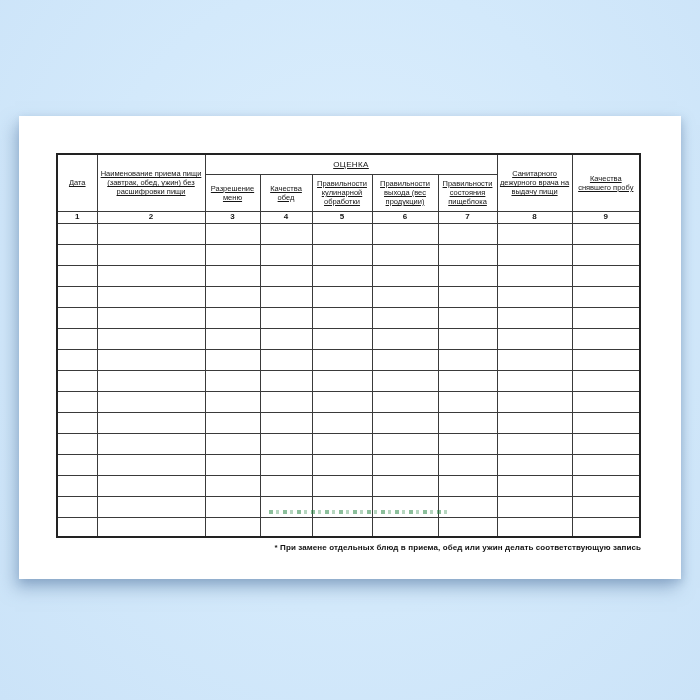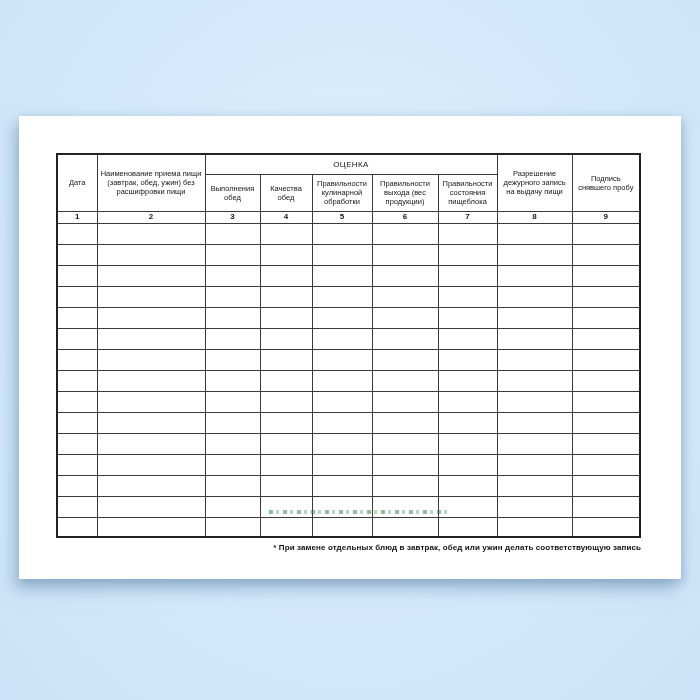--- a/index.html
+++ b/index.html
@@ -38,21 +38,21 @@
     text-align: center;
     vertical-align: middle;
     overflow: hidden;
   }
   tr.band-row  { height: 20px; }
   tr.sub-row   { height: 37px; }
   tr.num-row   { height: 12px; }
   tbody tr     { height: 21px; }
   tbody tr:last-child { height: 20px; }
 
-  .band-row th, .sub-row th { font-size: 7.5px; line-height: 9px; }
+  .band-row th, .sub-row th { font-size: 7.5px; line-height: 9px; text-decoration: underline; }
   th.band { font-size: 8px; letter-spacing: 0.4px; }
   .num-row td { font-size: 8px; line-height: 8px; font-weight: 700; padding: 0; }
 
   .watermark {
     position: absolute;
     left: 250px; top: 394px;
     width: 178px; height: 4px;
     background: repeating-linear-gradient(90deg,
       rgba(46,139,74,0.55) 0px, rgba(46,139,74,0.55) 4px,
       rgba(46,139,74,0.0)  4px, rgba(46,139,74,0.0)  7px,
@@ -87,25 +87,25 @@
           <col style="width:66px">
         <col style="width:59px">
           <col style="width:75px">
           <col style="width:68px">
       </colgroup>
       <thead>
         <tr class="band-row">
           <th rowspan="2">Дата</th>
           <th rowspan="2">Наименование приема пищи (завтрак, обед, ужин) без расшифровки пищи</th>
           <th colspan="5" class="band">ОЦЕНКА</th>
-          <th rowspan="2">Разрешение дежурного запись на выдачу пищи</th>
-          <th rowspan="2">Подпись снявшего пробу</th>
+          <th rowspan="2">Санитарного дежурного врача на выдачу пищи</th>
+          <th rowspan="2">Качества снявшего пробу</th>
         </tr>
         <tr class="sub-row">
-          <th>Выполнения обед</th>
+          <th>Разрешение меню</th>
           <th>Качества обед</th>
           <th>Правильности кулинарной обработки</th>
           <th>Правильности выхода (вес продукции)</th>
           <th>Правильности состояния пищеблока</th>
         </tr>
         <tr class="num-row">
           <td>1</td>
           <td>2</td>
           <td>3</td>
           <td>4</td>
@@ -279,16 +279,16 @@
             <td></td>
             <td></td>
             <td></td>
             <td></td>
             <td></td>
           </tr>
         </tbody>
     </table>
 
     <div class="watermark"></div>
-    <div class="footnote">* При замене отдельных блюд в завтрак, обед или ужин делать соответствующую запись</div>
+    <div class="footnote">* При замене отдельных блюд в приема, обед или ужин делать соответствующую запись</div>
 
   </div>
 </div>
 
 </body></html>

